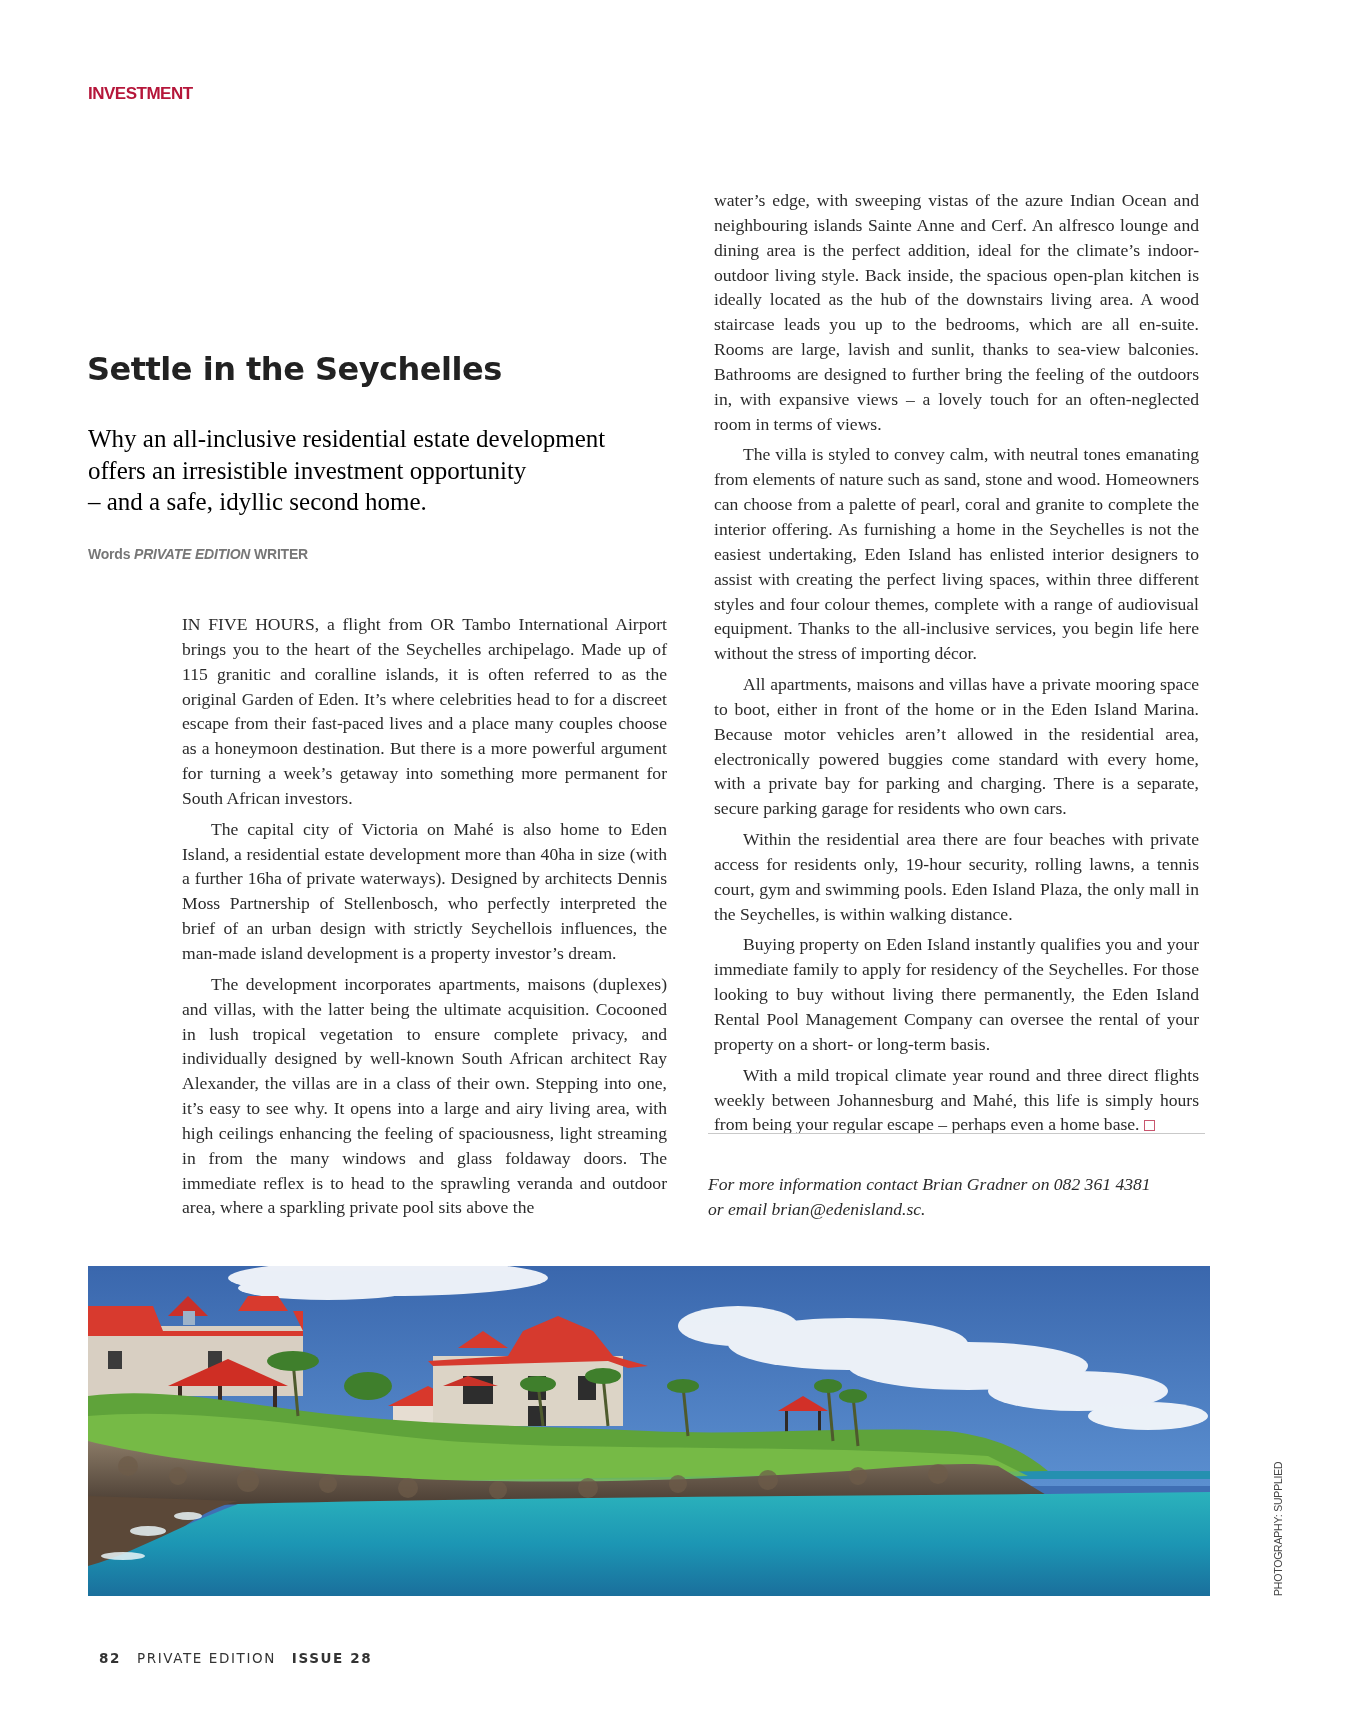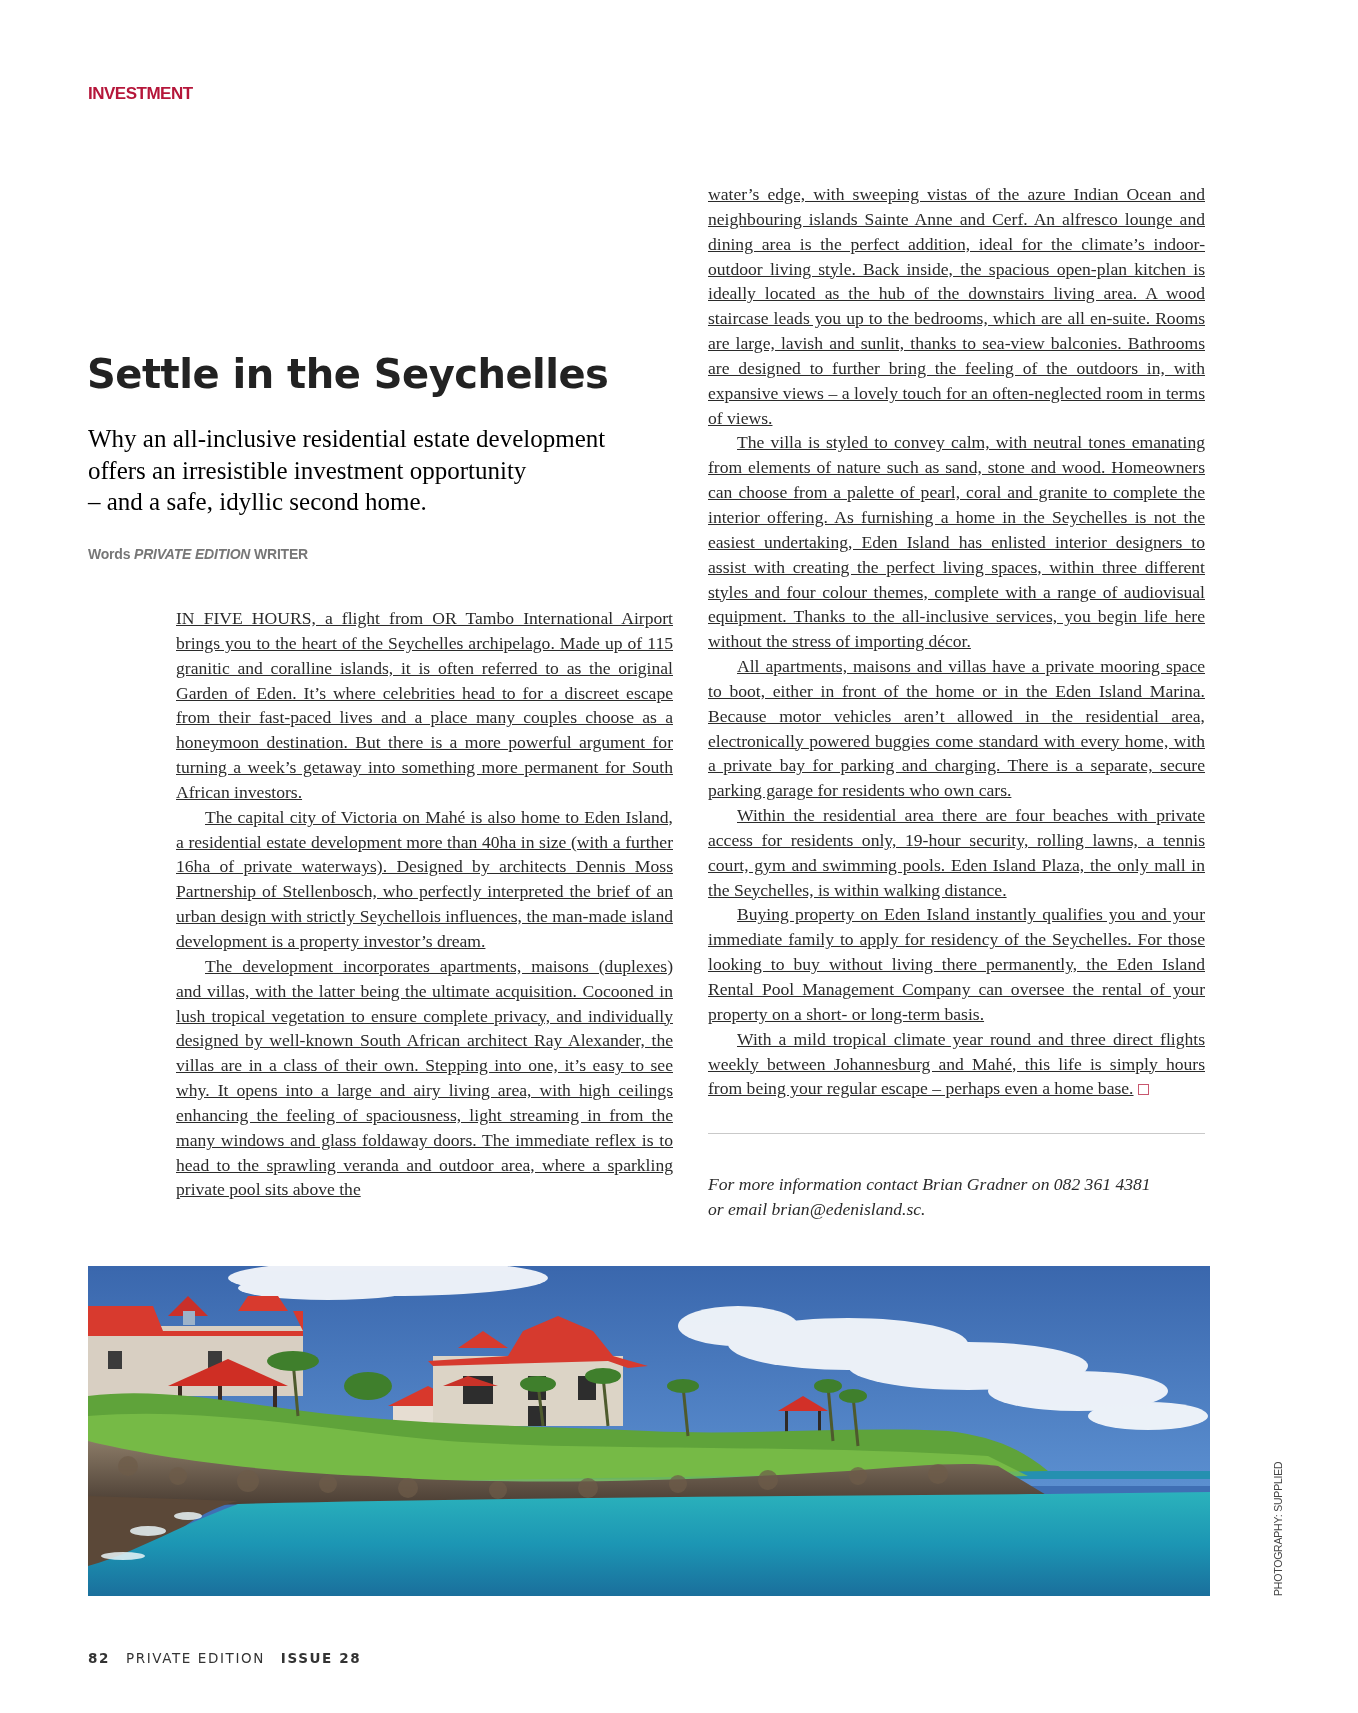--- a/index.html
+++ b/index.html
@@ -8,41 +8,41 @@
       font-family: "DejaVu Serif", serif; color: #2b2b2b;
     }
     .section-label {
       position: absolute; left: 88px; top: 84px;
       font-family: "Liberation Sans", sans-serif; font-weight: 700;
       font-size: 17px; letter-spacing: -0.5px; color: #b5163a;
     }
     .headline {
       position: absolute; left: 87px; top: 350px; margin: 0;
       font-family: "DejaVu Sans", sans-serif; font-weight: 700;
-      font-size: 40px; letter-spacing: -0.5px; color: #222222; line-height: 1.2;
+      font-size: 32px; letter-spacing: -0.5px; color: #222222; line-height: 1.2;
     }
     .standfirst {
       position: absolute; left: 88px; top: 423px; width: 580px; margin: 0;
       font-family: "Liberation Serif", serif; font-size: 25px; line-height: 31.5px;
       color: #000000;
     }
     .standfirst span { display: block; white-space: nowrap; }
     .byline {
       position: absolute; left: 88px; top: 546px;
       font-family: "Liberation Sans", sans-serif; font-weight: 700;
       font-size: 14px; color: #777777; letter-spacing: -0.2px;
     }
     .byline .em { font-style: italic; }
 
     .col {
       position: absolute; font-family: "Liberation Serif", serif;
       font-size: 17.6px; line-height: 24.85px; color: #2b2b2b;
       text-align: justify; hyphens: none;
     }
-    .col p { margin: 0; text-decoration: underline; }
+    .col p { margin: 6px; }
     .col p.indent { text-indent: 29px; }
     .col-left { left: 176px; top: 606px; width: 497px; }
     .col-right { left: 708px; top: 182px; width: 497px; }
 
     .end-mark {
       display: inline-block; width: 11px; height: 11px;
       border: 1.3px solid #c8566e; vertical-align: -1px; margin-left: 4px;
       box-sizing: border-box;
     }
     .divider {
@@ -67,21 +67,21 @@
       transform-origin: 0 0; transform: rotate(-90deg);
       font-family: "Liberation Sans", sans-serif; font-size: 10.5px;
       color: #444444; letter-spacing: -0.2px; white-space: nowrap;
     }
 
     .footer {
       position: absolute; left: 88px; top: 1650px;
       font-family: "DejaVu Sans", sans-serif; font-size: 13.5px;
       color: #333333; letter-spacing: 1.6px; white-space: nowrap;
     }
-    .footer .page-num { font-weight: 700; margin-right: 10px; }
+    .footer .page-num { font-weight: 700; margin-right: 10px; margin-left: 11px; }
     .footer .pub { font-weight: 400; margin-right: 10px; }
     .footer .issue { font-weight: 700; }
   </style>
 </head>
 <body>
 
 <div class="section-label">INVESTMENT</div>
 
 <h1 class="headline">Settle in the Seychelles</h1>
 

